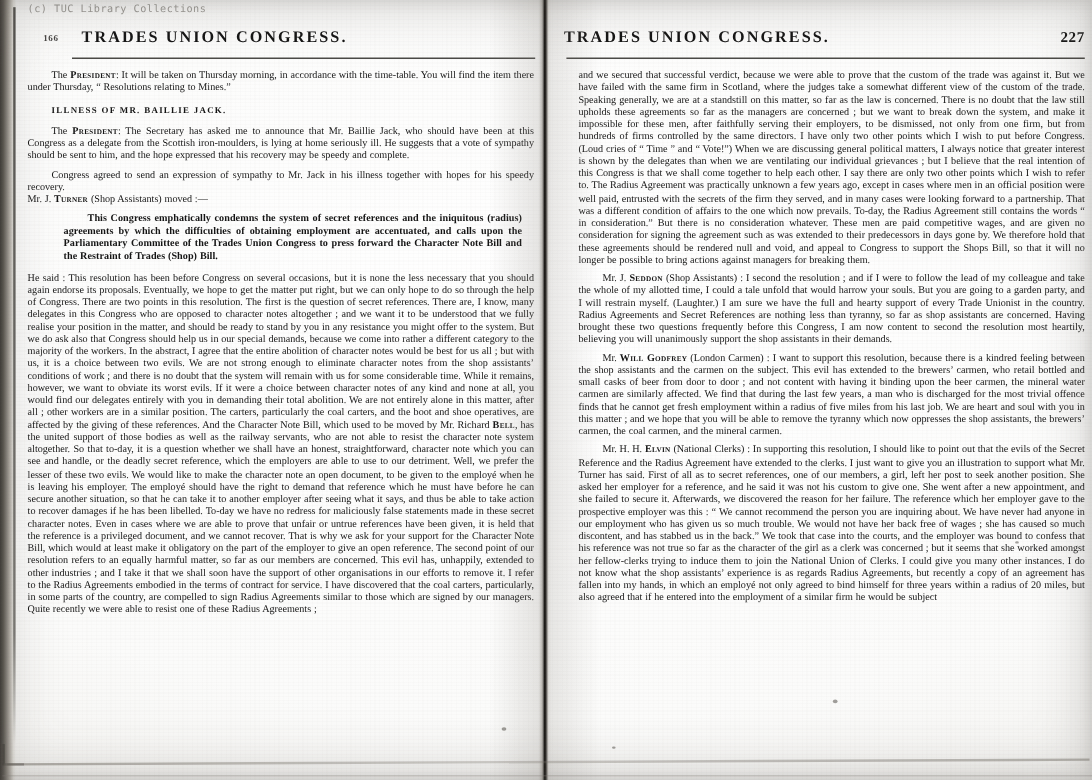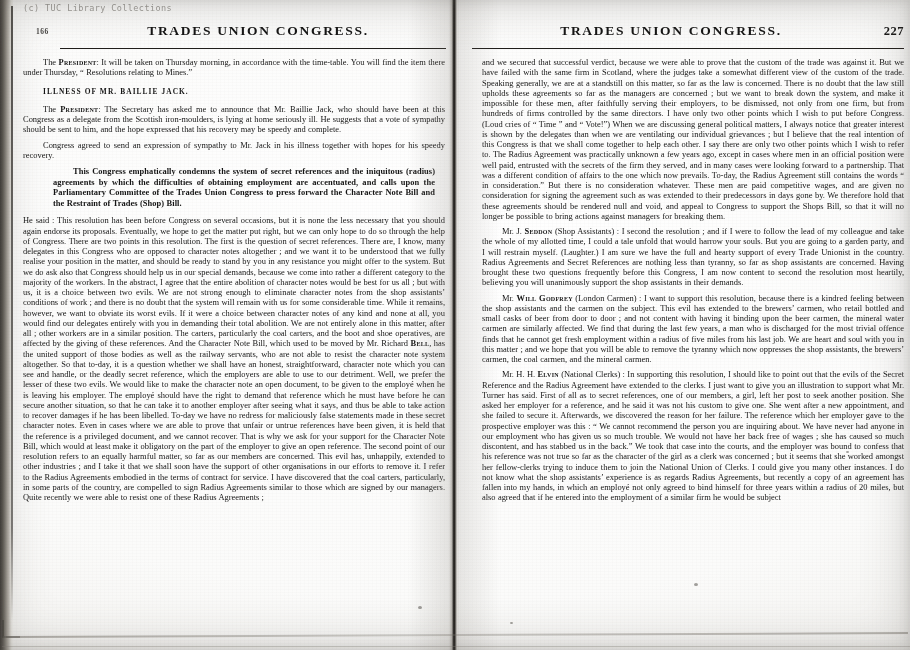--- a/index.html
+++ b/index.html
@@ -116,21 +116,21 @@
   .page-right { left: 470px; width: 436px; }
 
   .running-head {
     position: relative;
     height: 24px;
     margin-top: 23px;
   }
   .rh-title {
     position: absolute;
     left: 0; right: 0;
-    text-align: center;
+    text-align: left;
     font-size: 13.5px;
     font-weight: 700;
     letter-spacing: 1.7px;
     white-space: nowrap;
   }
   .page-left .rh-title { padding-left: 52px; }
   .page-right .rh-title { padding-right: 34px; }
   .rh-folio {
     position: absolute;
     top: 1px;
@@ -220,20 +220,21 @@
 
       <p class="ind">The <span class="sc">President</span>: It will be taken on Thursday morning, in accordance with the time-table.  You will find the item there under Thursday, “ Resolutions relating to Mines.”</p>
 
       <h2 class="section">ILLNESS OF MR. BAILLIE JACK.</h2>
 
       <p class="ind">The <span class="sc">President</span>: The Secretary has asked me to announce that Mr. Baillie Jack, who should have been at this Congress as a delegate from the Scottish iron-moulders, is lying at home seriously ill.  He suggests that a vote of sympathy should be sent to him, and the hope expressed that his recovery may be speedy and complete.</p>
 
       <p class="ind gap-sm">Congress agreed to send an expression of sympathy to Mr. Jack in his illness together with hopes for his speedy recovery.</p>
 
 
+      <p class="noind">Mr. J. <span class="sc">Turner</span> (Shop Assistants) moved :—</p>
 
       <blockquote class="resolution">
         <p>This Congress emphatically condemns the system of secret references and the iniquitous (radius) agreements by which the difficulties of obtaining employment are accentuated, and calls upon the Parliamentary Committee of the Trades Union Congress to press forward the Character Note Bill and the Restraint of Trades (Shop) Bill.</p>
       </blockquote>
 
       <p class="noind">He said : This resolution has been before Congress on several occasions, but it is none the less necessary that you should again endorse its proposals.  Eventually, we hope to get the matter put right, but we can only hope to do so through the help of Congress.  There are two points in this resolution.  The first is the question of secret references.  There are, I know, many delegates in this Congress who are opposed to character notes altogether ; and we want it to be understood that we fully realise your position in the matter, and should be ready to stand by you in any resistance you might offer to the system.  But we do ask also that Congress should help us in our special demands, because we come into rather a different category to the majority of the workers.  In the abstract, I agree that the entire abolition of character notes would be best for us all ; but with us, it is a choice between two evils.  We are not strong enough to eliminate character notes from the shop assistants’ conditions of work ; and there is no doubt that the system will remain with us for some considerable time.  While it remains, however, we want to obviate its worst evils.  If it were a choice between character notes of any kind and none at all, you would find our delegates entirely with you in demanding their total abolition.  We are not entirely alone in this matter, after all ; other workers are in a similar position.  The carters, particularly the coal carters, and the boot and shoe operatives, are affected by the giving of these references.  And the Character Note Bill, which used to be moved by Mr. Richard <span class="sc">Bell</span>, has the united support of those bodies as well as the railway servants, who are not able to resist the character note system altogether.  So that to-day, it is a question whether we shall have an honest, straightforward, character note which you can see and handle, or the deadly secret reference, which the employers are able to use to our detriment.  Well, we prefer the lesser of these two evils.  We would like to make the character note an open document, to be given to the employé when he is leaving his employer.  The employé should have the right to demand that reference which he must have before he can secure another situation, so that he can take it to another employer after seeing what it says, and thus be able to take action to recover damages if he has been libelled.  To-day we have no redress for maliciously false statements made in these secret character notes.  Even in cases where we are able to prove that unfair or untrue references have been given, it is held that the reference is a privileged document, and we cannot recover.  That is why we ask for your support for the Character Note Bill, which would at least make it obligatory on the part of the employer to give an open reference.  The second point of our resolution refers to an equally harmful matter, so far as our members are concerned.  This evil has, unhappily, extended to other industries ; and I take it that we shall soon have the support of other organisations in our efforts to remove it.  I refer to the Radius Agreements embodied in the terms of contract for service.  I have discovered that the coal carters, particularly, in some parts of the country, are compelled to sign Radius Agreements similar to those which are signed by our managers.  Quite recently we were able to resist one of these Radius Agreements ;</p>
     </div>
   </div>
 
   <div class="page page-right">

